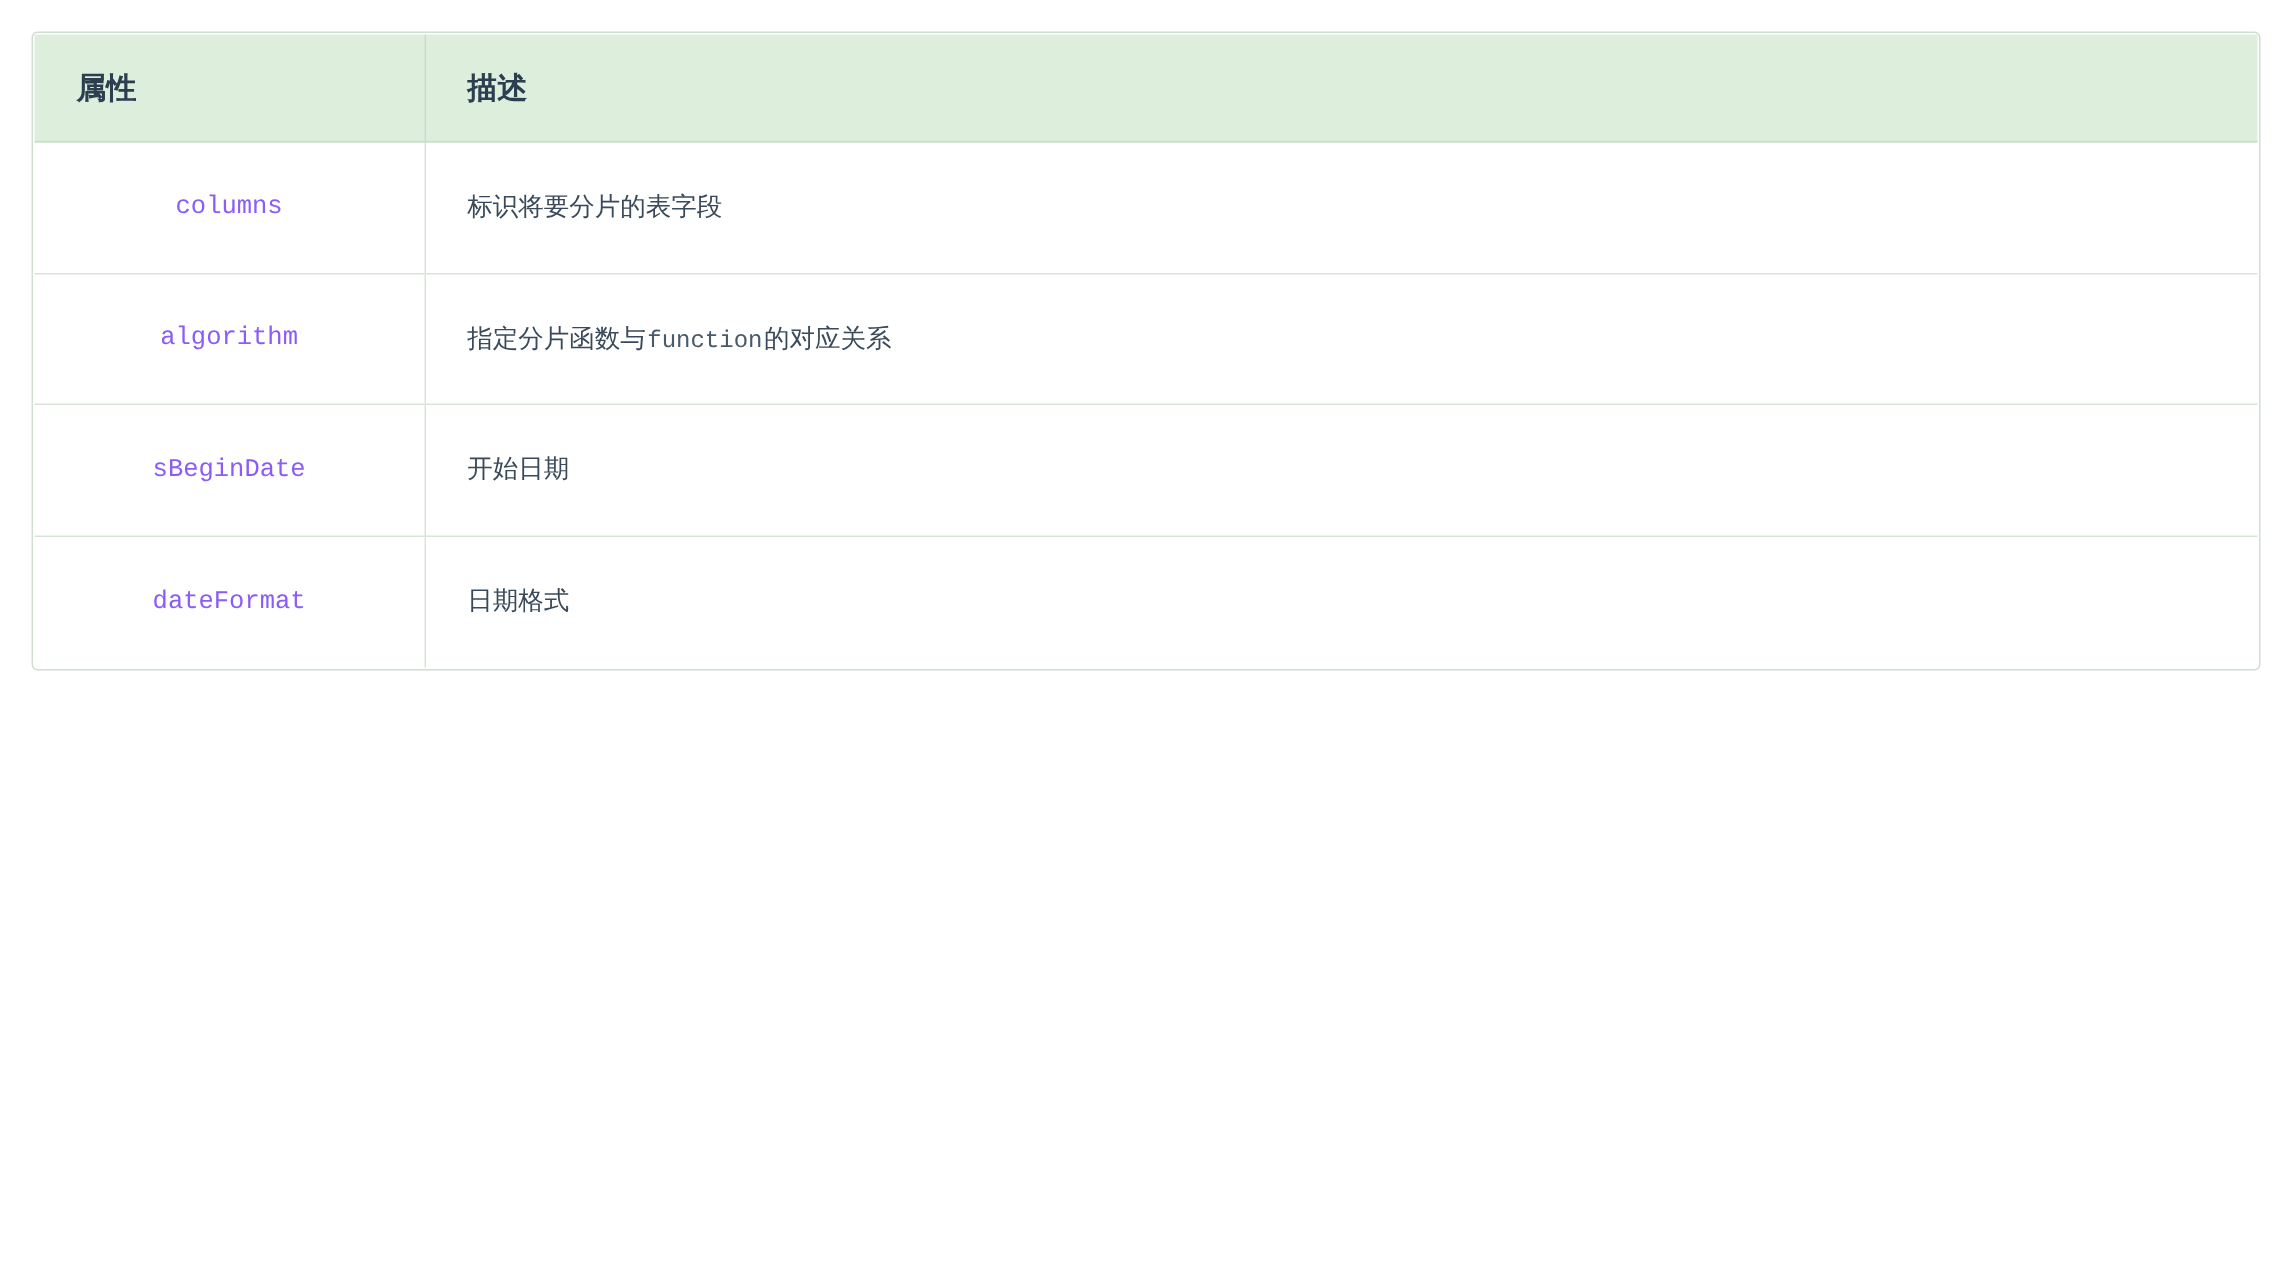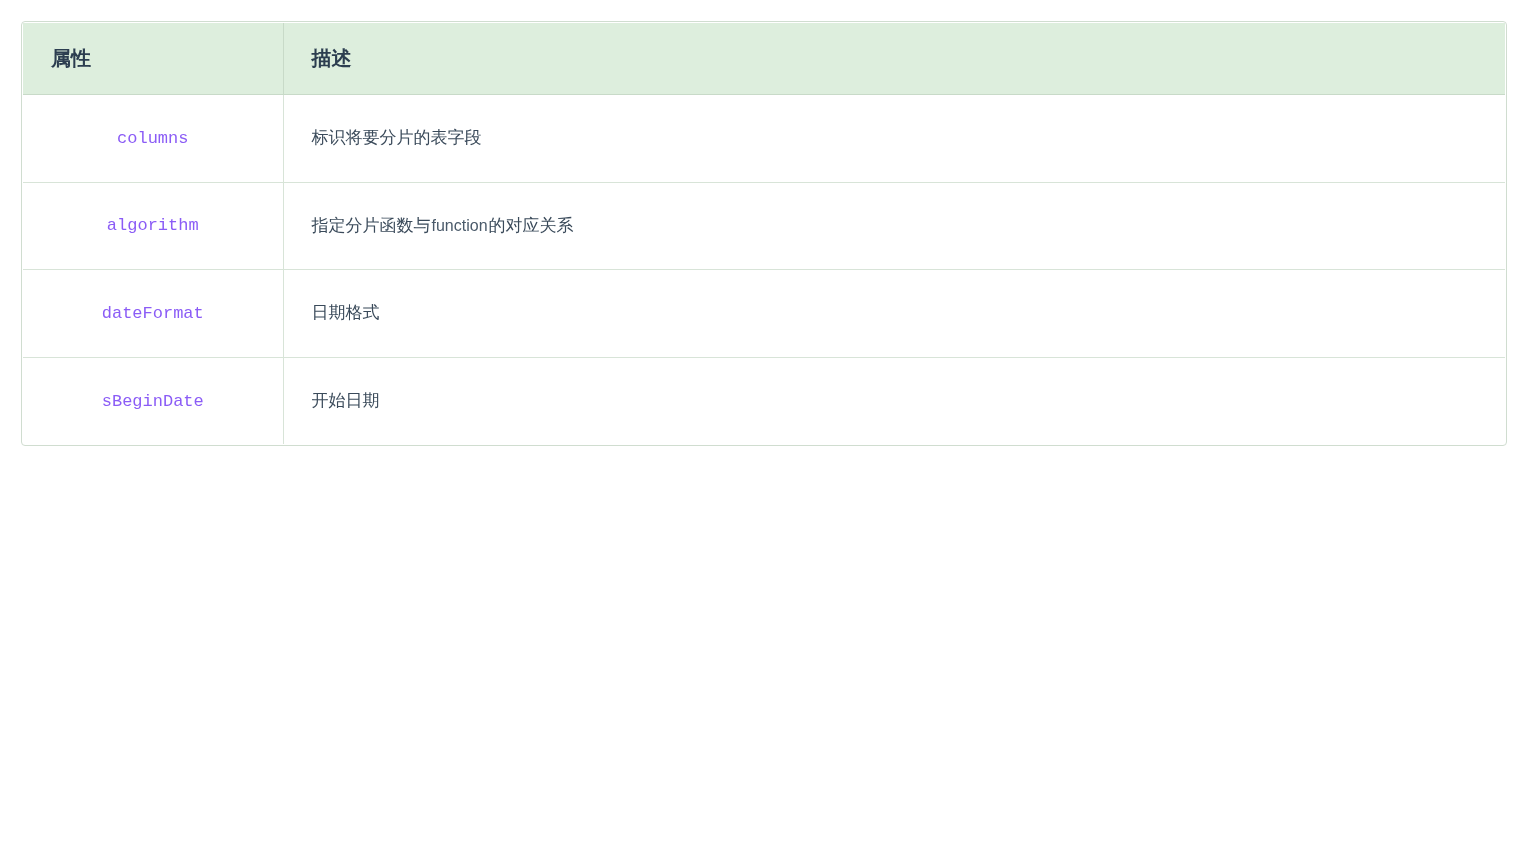--- a/index.html
+++ b/index.html
@@ -70,21 +70,21 @@
       vertical-align: middle;
     }
 
     tbody td:last-child {
       font-size: 17px;
       line-height: 1.8;
       color: #3a4a5a;
     }
 
     .inline-code {
-      font-family: Liberation Sans, sans-serif;
+      font-family: Liberation Mono, monospace;
       font-size: 16px;
       color: #4a5a6a;
     }
   </style>
 </head>
 <body>
 
 <div class="table-wrapper">
   <table>
     <thead>
@@ -100,24 +100,24 @@
         <td>标识将要分片的表字段</td>
       </tr>
 
       <tr>
         <td>algorithm</td>
         <td>指定分片函数与<span class="inline-code">function</span>的对应关系</td>
       </tr>
 
 
       <tr>
-        <td>dateFormat</td>
-        <td>日期格式</td>
+        <td>sBeginDate</td>
+        <td>开始日期</td>
       </tr>
 
       <tr>
-        <td>sBeginDate</td>
-        <td>开始日期</td>
+        <td>dateFormat</td>
+        <td>日期格式</td>
       </tr>
 
     </tbody>
   </table>
 </div>
 
 </body></html>

